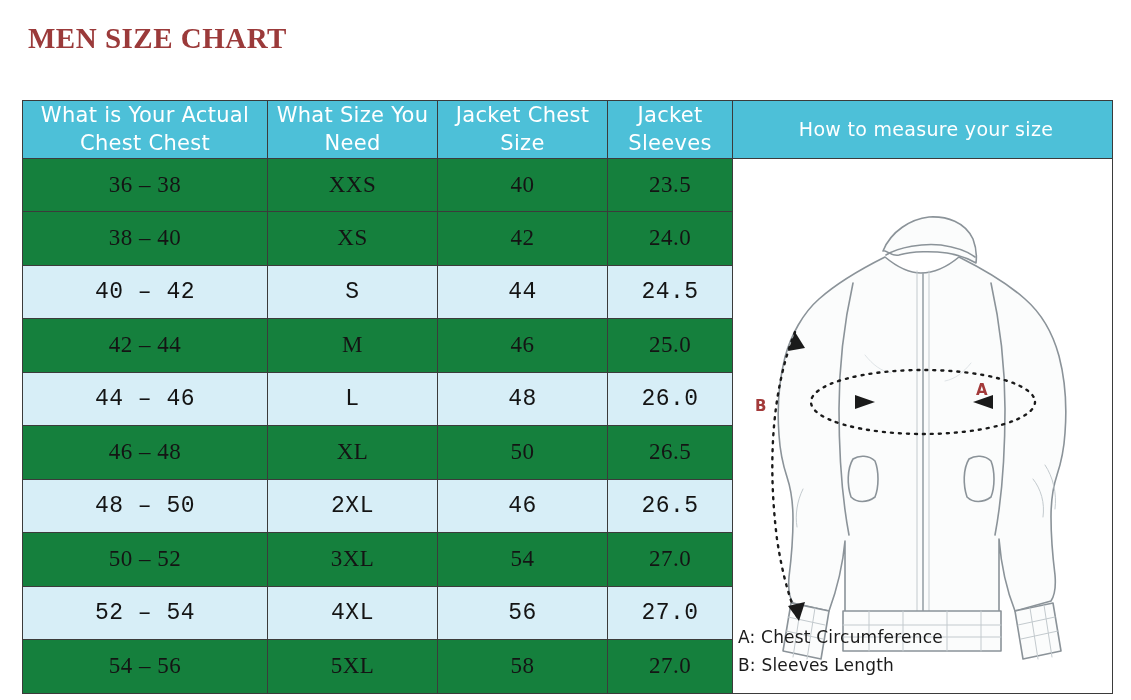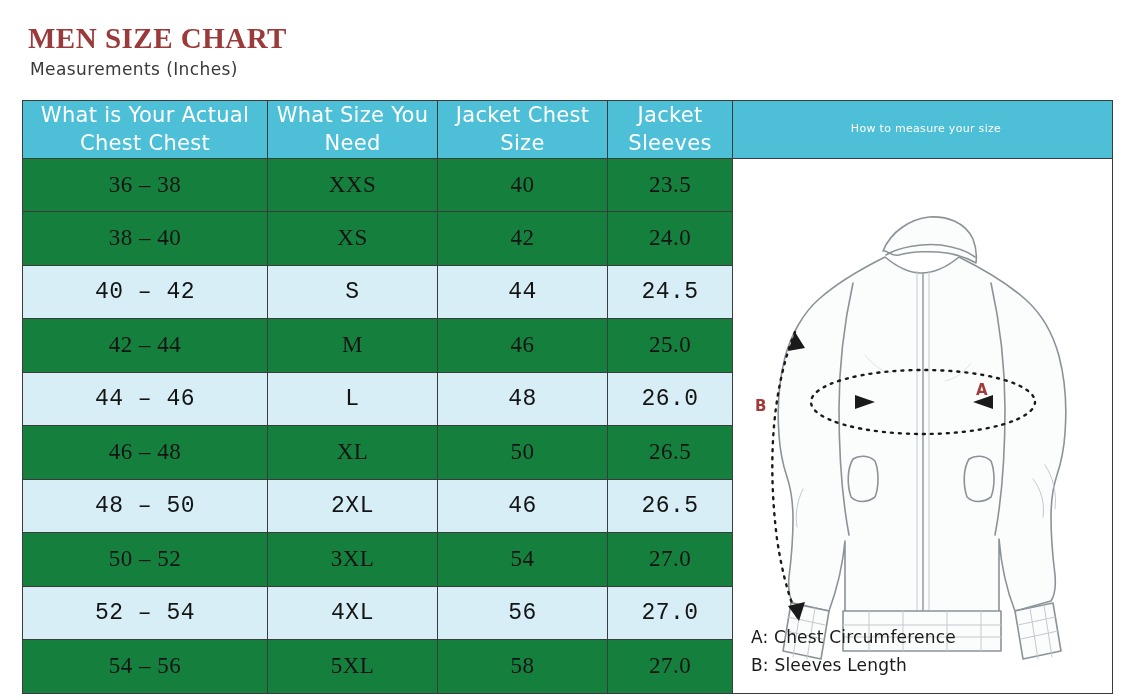--- a/index.html
+++ b/index.html
@@ -64,21 +64,21 @@
     background: #4dc0d8;
     color: #ffffff;
     font-family: "DejaVu Sans", sans-serif;
     font-size: 21px;
     font-weight: normal;
     line-height: 1.35;
     letter-spacing: 0.3px;
     height: 56px;
   }
   thead th.head-measure {
-    font-size: 11px;
+    font-size: 19px;
     padding-left: 7px;
   }
   tbody td {
     font-size: 23px;
     height: 52.5px;
     color: #141414;
     letter-spacing: 0.5px;
   }
   tr.alt td {
     background: #d7eef7;
@@ -104,21 +104,21 @@
     width: 100%;
     height: 100%;
   }
   .illus svg {
     position: absolute;
     left: 0;
     top: 0;
   }
   .legend {
     position: absolute;
-    left: 18px;
+    left: 5px;
     bottom: 14px;
     text-align: left;
     font-family: "DejaVu Sans", sans-serif;
     font-size: 17px;
     color: #1b1b1b;
     line-height: 1.65;
     letter-spacing: 0.2px;
     margin-top: 11px;
   }
   .legend div { white-space: nowrap; }
@@ -136,21 +136,20 @@
     font-weight: bold;
     font-size: 15px;
   }
 </style>
 </head>
 <body>
 
 <div class="page">
 
   <div class="title">MEN SIZE CHART</div>
-  <div class="subtitle">Measurements  (Inches)</div>
 
   <div class="table-wrap">
     <table class="size-chart">
       <colgroup>
         <col class="c1">
           <col class="c2">
           <col class="c3">
           <col class="c4">
           <col class="c5">
       </colgroup>

